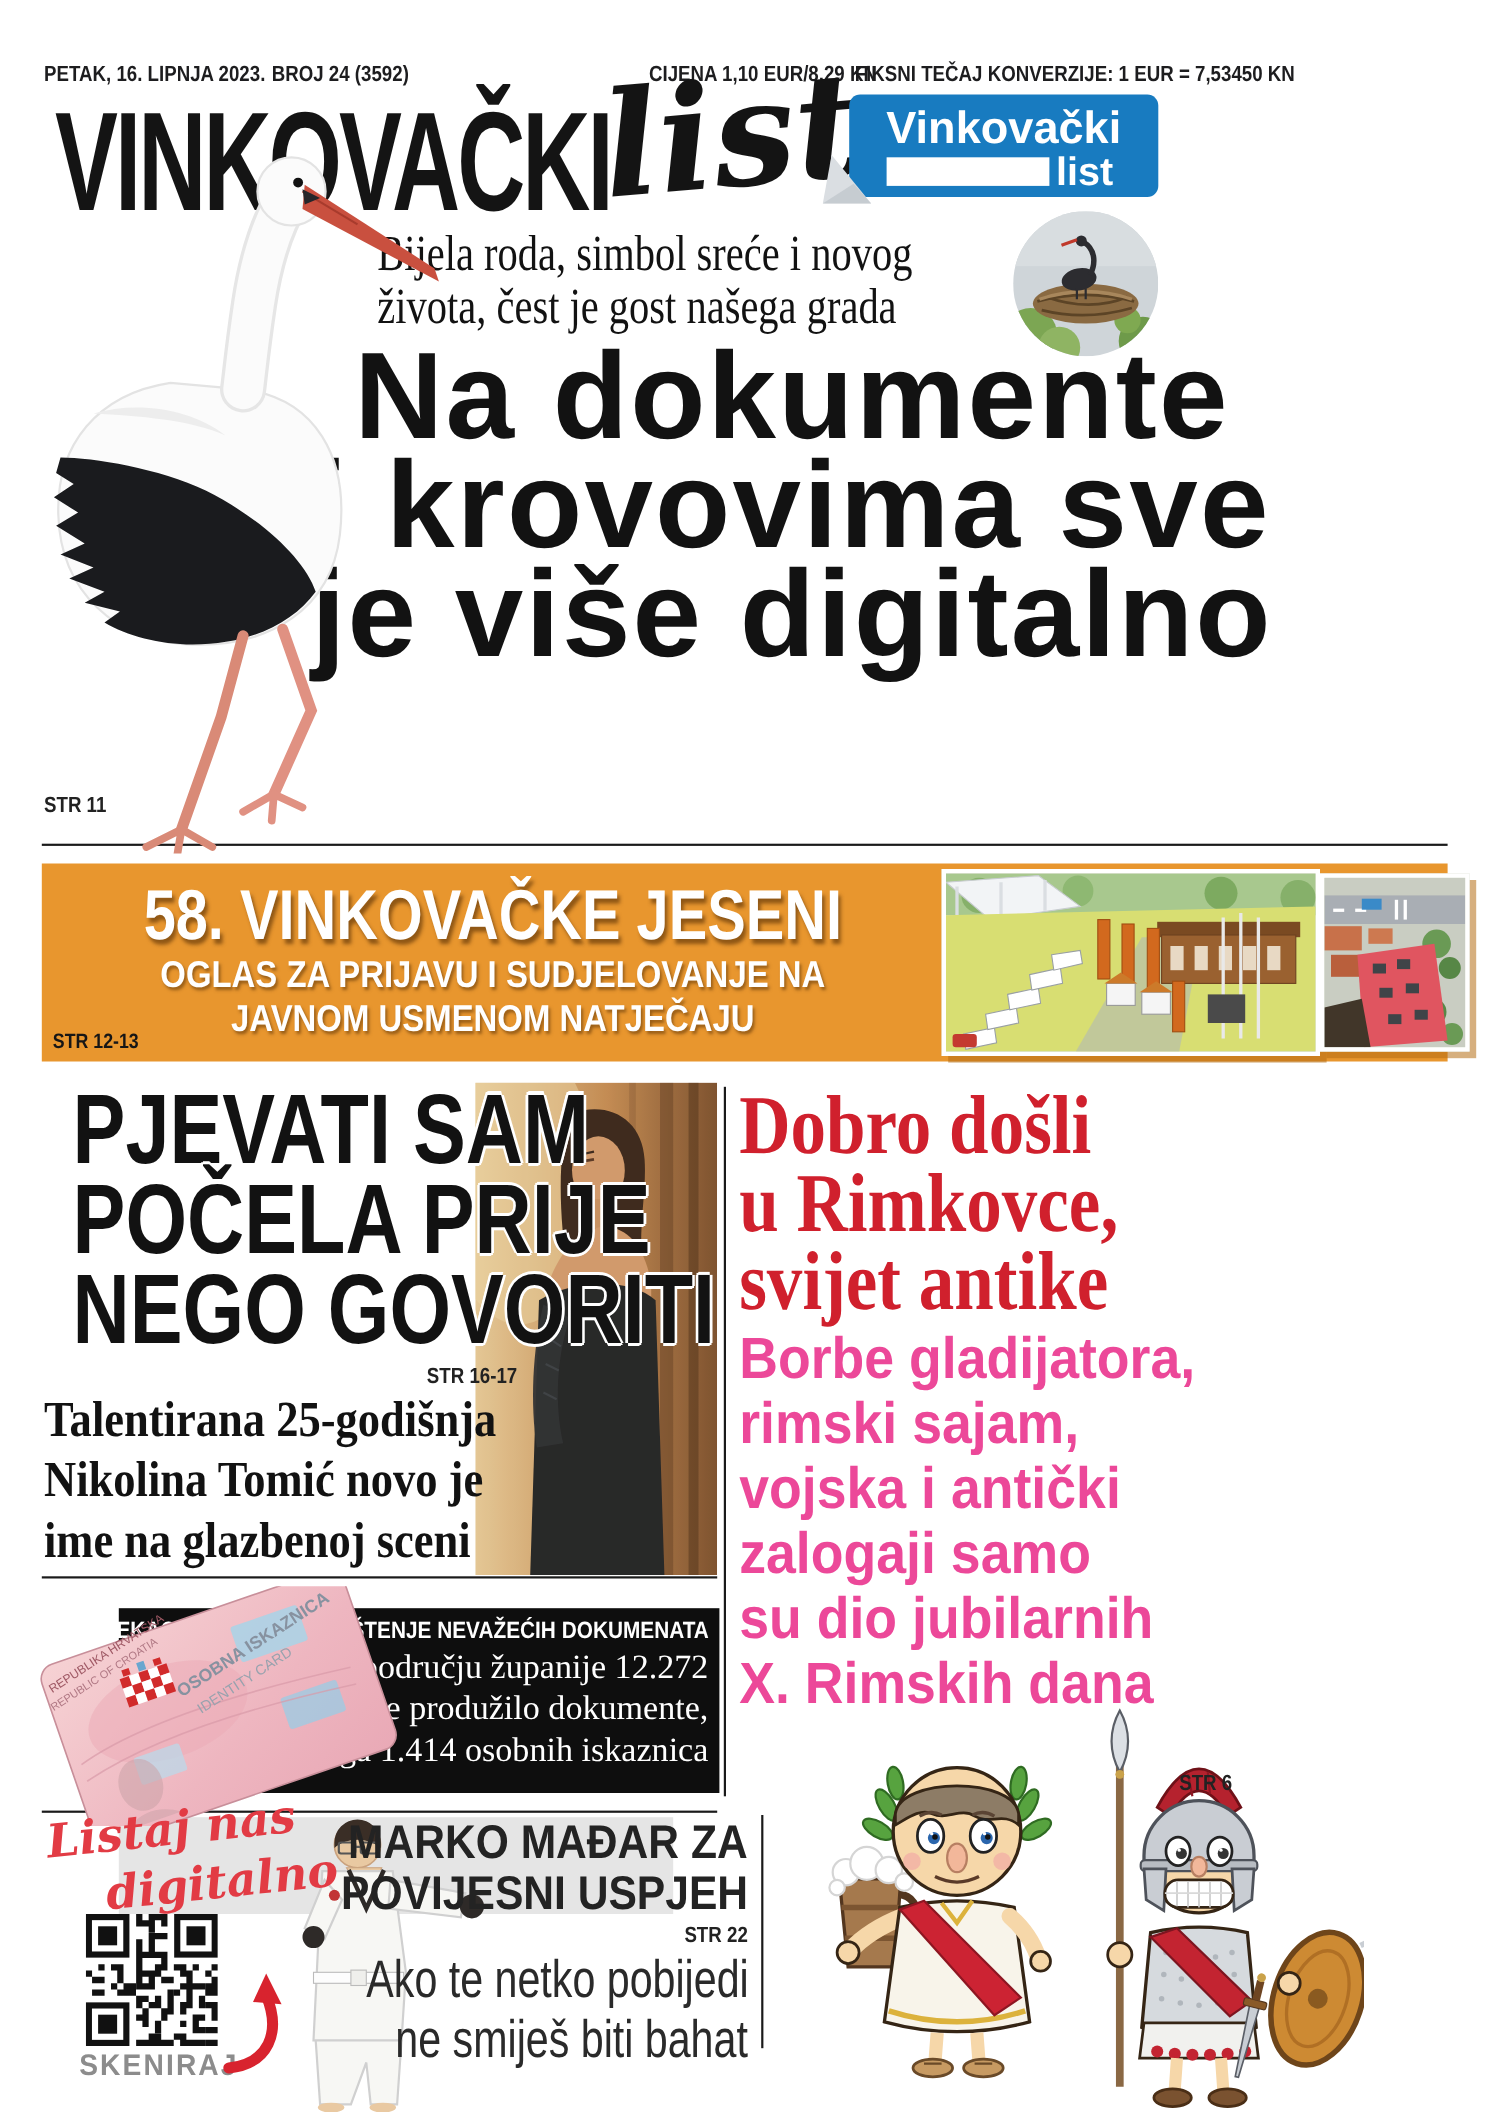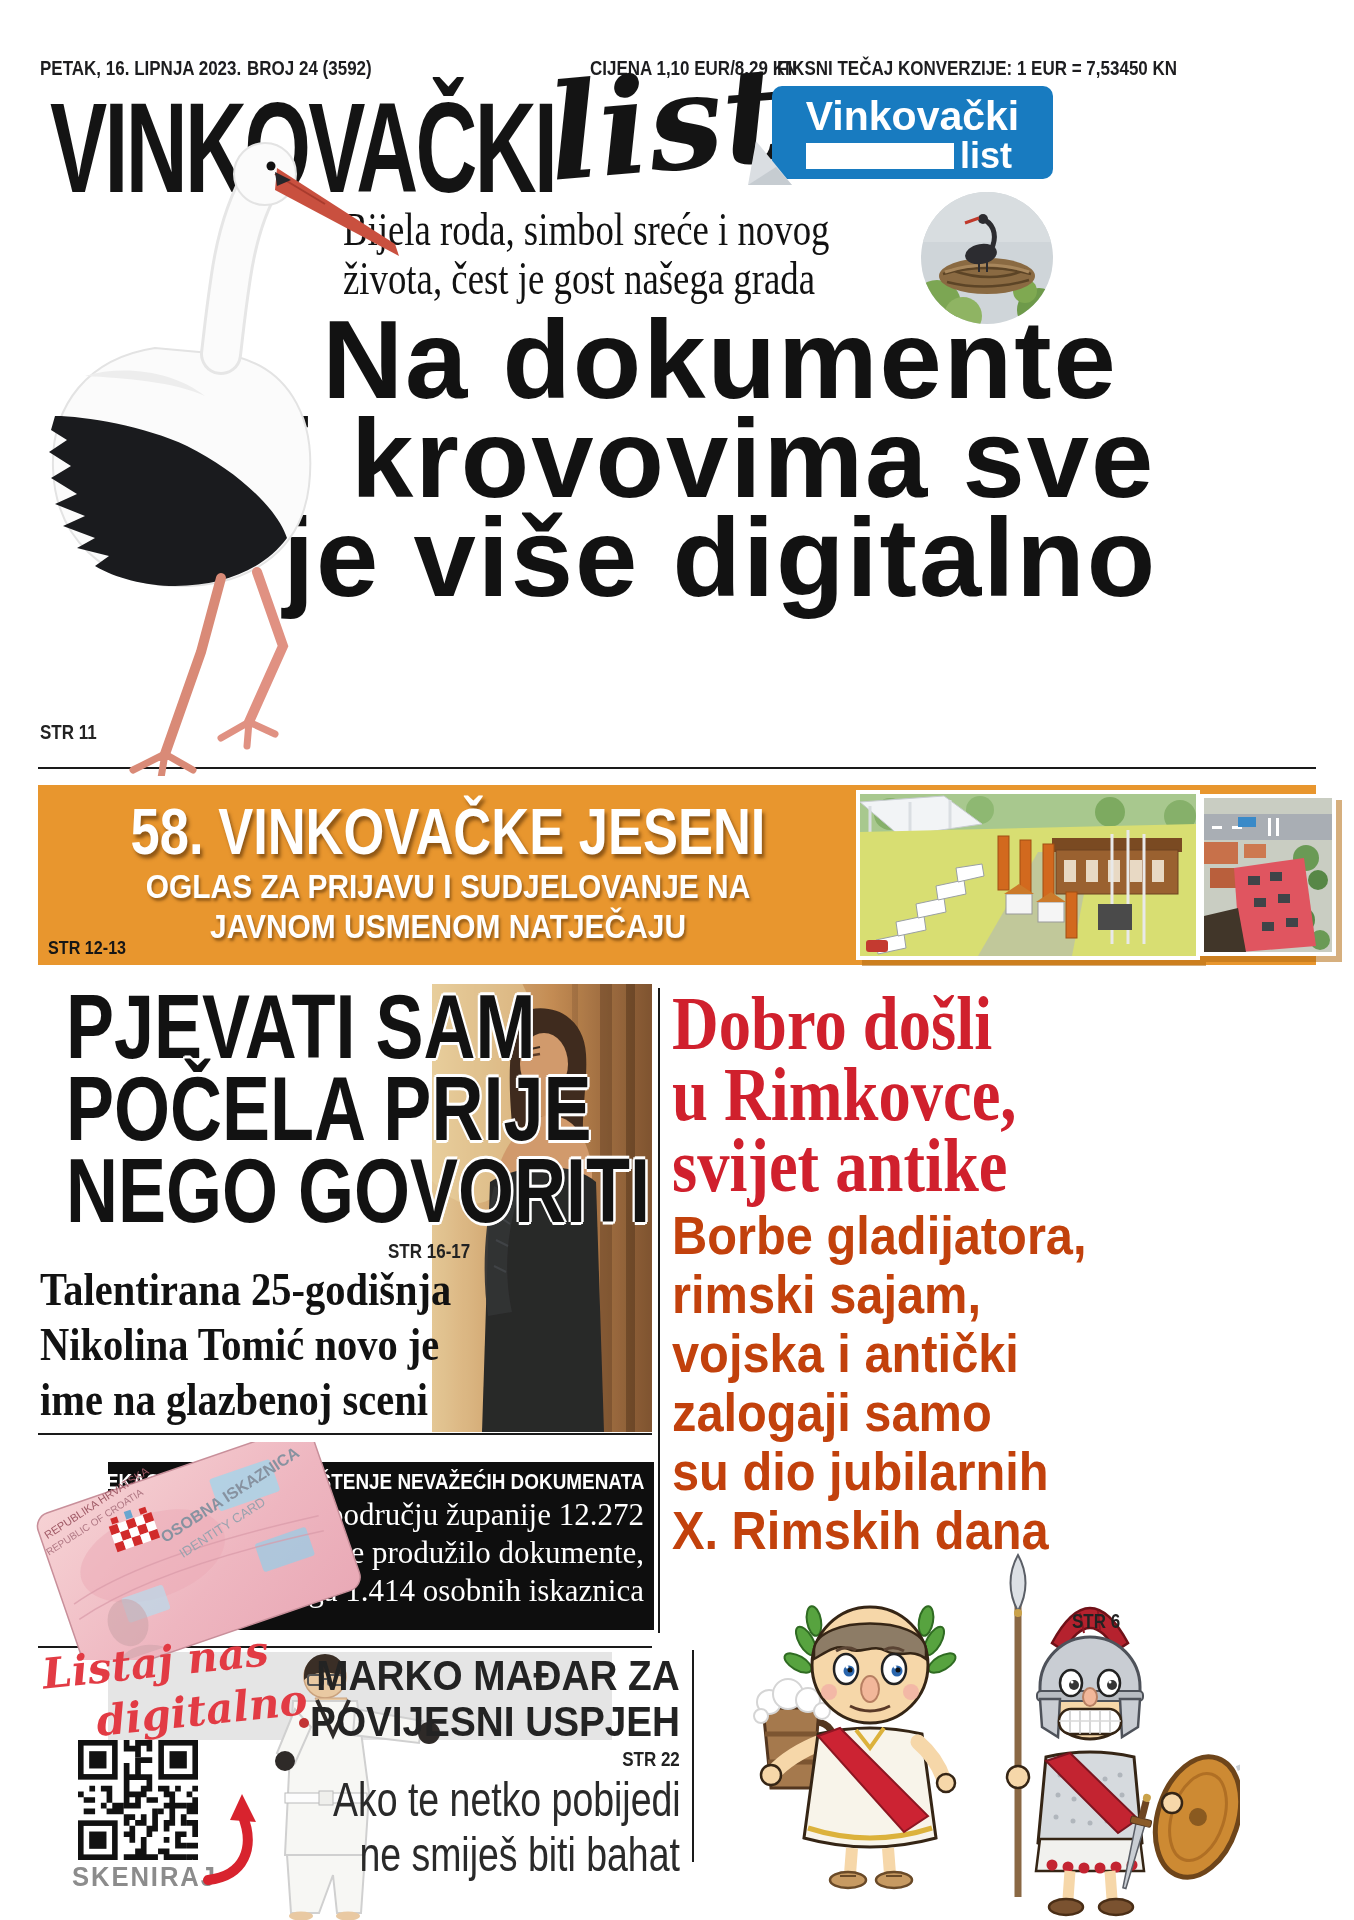--- a/index.html
+++ b/index.html
@@ -29,21 +29,21 @@
   .banner{background:#e8962e;}
   .bt1{font-size:64px;font-weight:800;color:#fff;text-shadow:3px 4px 4px rgba(70,35,0,.55);}
   .bt2{font-size:34px;font-weight:700;color:#fff;text-shadow:2px 3px 3px rgba(70,35,0,.5);}
   .bimg{position:absolute;border:4px solid #fff;background:#cfd6c4;box-shadow:6px 6px 0 rgba(180,110,20,.55);}
   
   .singhead{font-size:90px;font-weight:700;line-height:82px;color:#121212;
             text-shadow:3px 0 0 #fff,-3px 0 0 #fff,0 3px 0 #fff,0 -3px 0 #fff,2px 2px 0 #fff,-2px -2px 0 #fff;}
   .deckserif{font-family:"Liberation Serif",serif;font-weight:700;font-size:46px;line-height:55px;color:#121212;}
   
   .redhead{font-family:"Liberation Serif",serif;font-weight:700;font-size:76px;line-height:71px;color:#d0202d;}
-  .romandeck{font-size:53px;font-weight:700;line-height:59px;color:#c2410c;}
+  .romandeck{font-size:53px;font-weight:700;line-height:59px;color:#ec4899;}
   
   .blackbox{background:#0e0e0e;}
   .dochead{color:#fff;font-weight:700;font-size:21.5px;}
   .docserif{font-family:"Liberation Serif",serif;color:#fff;font-size:31px;line-height:38px;text-align:right;}
   .docref{color:#fff;font-size:17px;font-weight:600;}
   
   .handw{font-family:"DejaVu Serif",serif;font-style:italic;font-weight:600;color:#e23b44;font-size:42px;line-height:1;}
   .scan{color:#8c8c8c;font-weight:800;font-size:27px;letter-spacing:2px;}
   
   .markohead{font-size:43px;font-weight:800;line-height:46px;color:#232323;text-align:right;}

